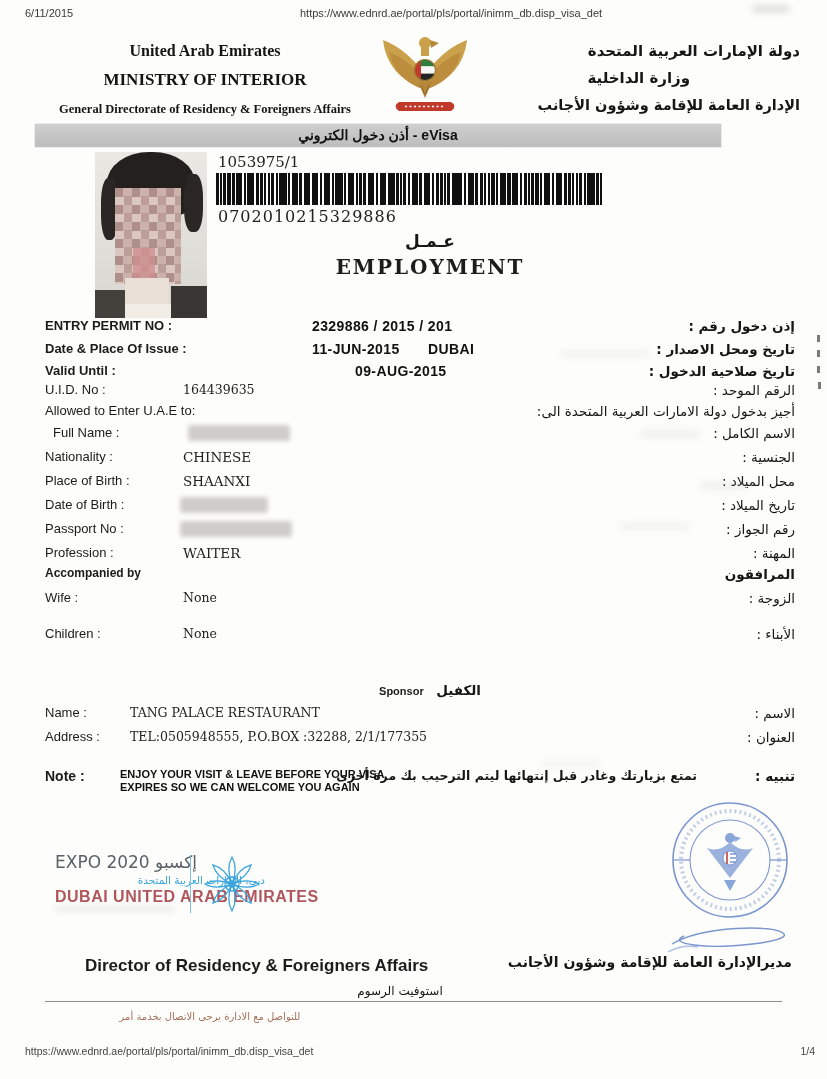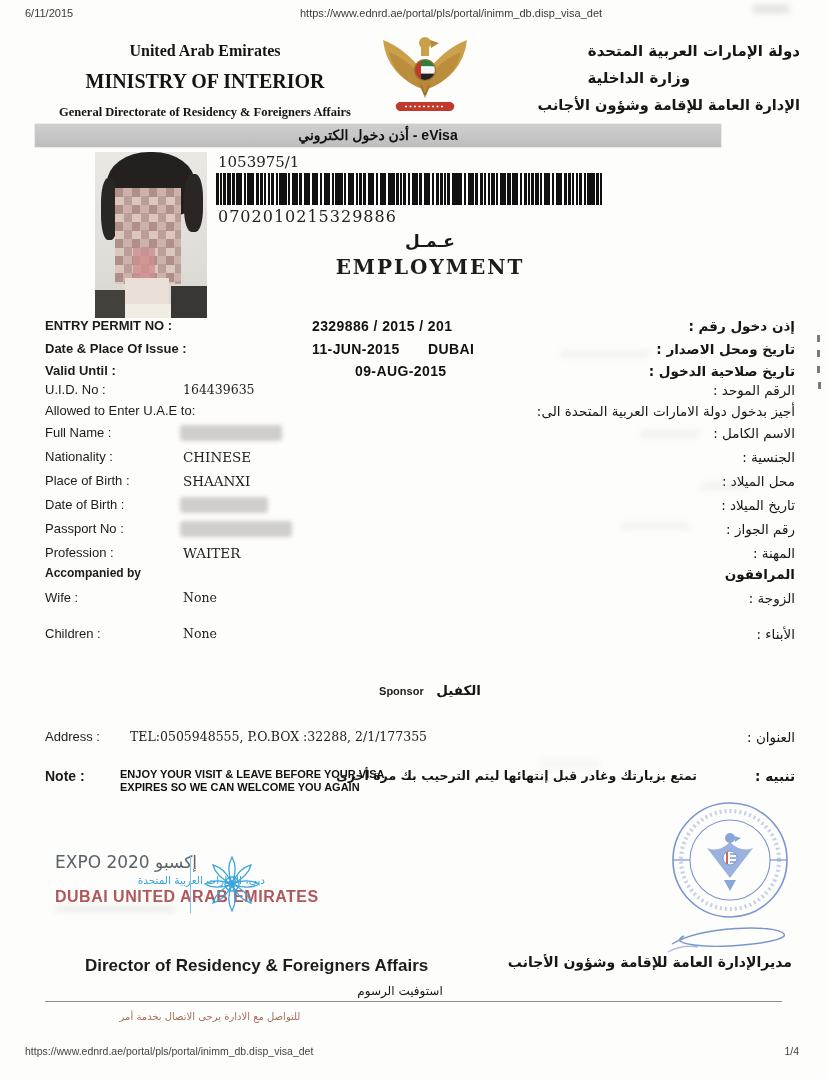--- a/index.html
+++ b/index.html
@@ -40,21 +40,21 @@
 <body>
 
 <div class="page">
 
   <span class="abs meta" style="left:25px;top:7px;">6/11/2015</span>
   <span class="abs meta" style="left:300px;top:7px;">https://www.ednrd.ae/portal/pls/portal/inimm_db.disp_visa_det</span>
   <div class="noise" style="left:752px;top:5px;width:38px;height:8px;opacity:.28;"></div>
 
   <div class="abs" style="left:40px;top:42px;width:330px;text-align:center;">
     <div class="hdr-en" style="font-size:16px;">United Arab Emirates</div>
-    <div class="hdr-en" style="font-size:20px;margin-top:10px;">MINISTRY OF INTERIOR</div>
+    <div class="hdr-en" style="font-size:17px;margin-top:10px;">MINISTRY OF INTERIOR</div>
     <div class="hdr-en" style="font-size:12.5px;margin-top:12px;">General Directorate of Residency &amp; Foreigners Affairs</div>
   </div>
 
   <div class="abs" style="left:375px;top:30px;width:100px;height:92px;">
     <svg width="100" height="92" viewBox="0 0 100 92">
       <defs>
           <clipPath id="disc">
             <circle cx="50" cy="40" r="10.5"></circle>
           </clipPath>
         </defs>
@@ -128,21 +128,21 @@
   </div>
   <div class="row" style="top:382px;">
     <span class="abs lbl" style="left:45px;">U.I.D. No :</span>
     <span class="abs serifv" style="left:183px;font-size:12.5px;">164439635</span>
     <span class="abs ar" style="right:32px;" dir="rtl">الرقم الموحد :</span>
   </div>
   <div class="row" style="top:403px;">
     <span class="abs lbl" style="left:45px;">Allowed to Enter U.A.E to:</span>
     <span class="abs ar" style="right:32px;" dir="rtl">أجيز بدخول دولة الامارات العربية المتحدة الى:</span>
   </div>
-  <div class="row" style="top:425px;">
+  <div class="row" style="top:425px;margin-left:8px;">
     <span class="abs lbl" style="left:45px;">Full Name :</span>
     <span class="redact" style="left:180px;top:0px;width:102px;height:16px;"></span>
     <span class="abs ar" style="right:32px;" dir="rtl">الاسم الكامل :</span>
   </div>
   <div class="row" style="top:449px;">
     <span class="abs lbl" style="left:45px;">Nationality :</span>
     <span class="abs serifv" style="left:183px;">CHINESE</span>
     <span class="abs ar" style="right:32px;" dir="rtl">الجنسية :</span>
   </div>
   <div class="row" style="top:473px;">
@@ -176,20 +176,25 @@
   </div>
   <div class="row" style="top:626px;">
     <span class="abs lbl" style="left:45px;">Children :</span>
     <span class="abs serifv" style="left:183px;font-size:12.5px;">None</span>
     <span class="abs ar" style="right:32px;" dir="rtl">الأبناء :</span>
   </div>
 
   <div class="abs" style="left:300px;top:681px;width:260px;text-align:center;">
     <span class="b" style="font-size:11px;">Sponsor</span>
     <span class="ar b" style="font-size:13.5px;margin-left:8px;" dir="rtl">الكفيل</span>
+  </div>
+  <div class="row" style="top:705px;">
+    <span class="abs lbl" style="left:45px;">Name :</span>
+    <span class="abs serifv" style="left:130px;font-size:12.5px;">TANG PALACE RESTAURANT</span>
+    <span class="abs ar" style="right:32px;" dir="rtl">الاسم :</span>
   </div>
   <div class="row" style="top:729px;">
     <span class="abs lbl" style="left:45px;">Address :</span>
     <span class="abs serifv" style="left:130px;font-size:12.5px;">TEL:0505948555, P.O.BOX :32288, 2/1/177355</span>
     <span class="abs ar" style="right:32px;" dir="rtl">العنوان :</span>
   </div>
 
   <div class="row" style="top:768px;height:30px;">
     <span class="abs lbl b" style="left:45px;font-size:14px;">Note :</span>
     <div class="abs note-en" style="left:120px;width:270px;">
@@ -257,21 +262,21 @@
 
   <span class="abs b" style="left:85px;top:956px;font-size:17px;">Director of Residency &amp; Foreigners Affairs</span>
   <span class="abs ar b" style="right:35px;top:954px;font-size:14px;" dir="rtl">مديرالإدارة العامة للإقامة وشؤون الأجانب</span>
   <div class="abs ar" style="left:300px;top:984px;width:200px;text-align:center;font-size:12px;" dir="rtl">استوفيت الرسوم</div>
 
   <div class="abs" style="left:45px;top:1001px;width:737px;border-top:1.5px solid #8d8d8d;"></div>
 
   <div class="abs small-brown" style="left:95px;top:1011px;width:230px;text-align:center;" dir="rtl">للتواصل مع الادارة يرجى الاتصال بخدمة أمر</div>
 
   <span class="abs footer-url" style="left:25px;top:1045px;">https://www.ednrd.ae/portal/pls/portal/inimm_db.disp_visa_det</span>
-  <span class="abs footer-url" style="right:28px;top:1045px;">1/4</span>
+  <span class="abs footer-url" style="right:12px;top:1045px;">1/4</span>
 
   <div class="noise" style="left:560px;top:350px;width:90px;height:8px;opacity:.10;"></div>
   <div class="noise" style="left:640px;top:430px;width:60px;height:8px;opacity:.12;"></div>
   <div class="noise" style="left:700px;top:482px;width:50px;height:8px;opacity:.12;"></div>
   <div class="noise" style="left:620px;top:522px;width:70px;height:8px;opacity:.10;"></div>
   <div class="noise" style="left:540px;top:760px;width:60px;height:8px;opacity:.08;"></div>
   <div class="edge-dash" style="left:817px;top:335px;"></div>
   <div class="edge-dash" style="left:817px;top:350px;"></div>
   <div class="edge-dash" style="left:817px;top:366px;"></div>
   <div class="edge-dash" style="left:818px;top:382px;"></div>

